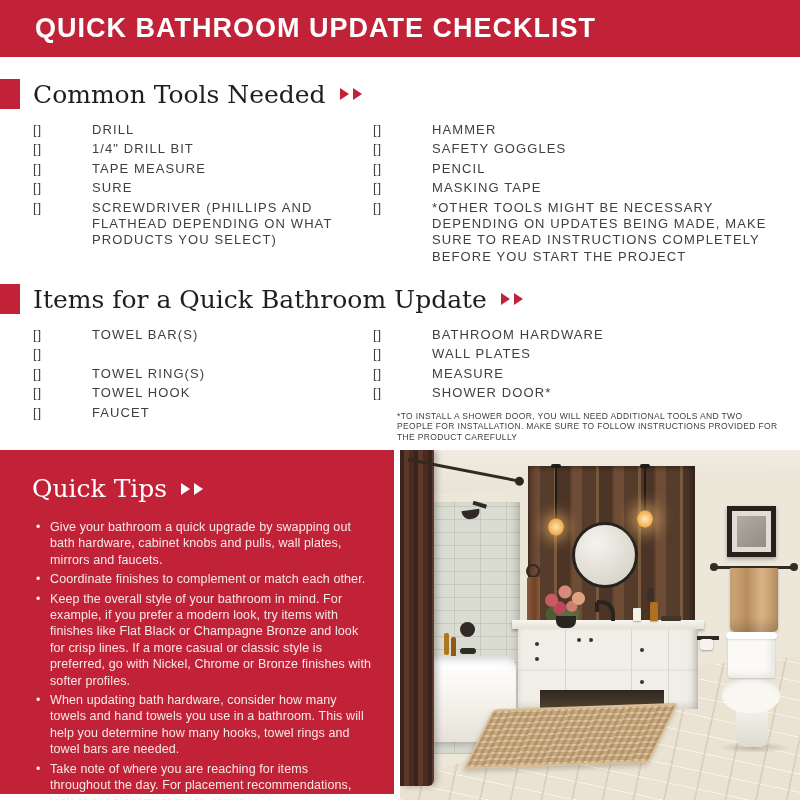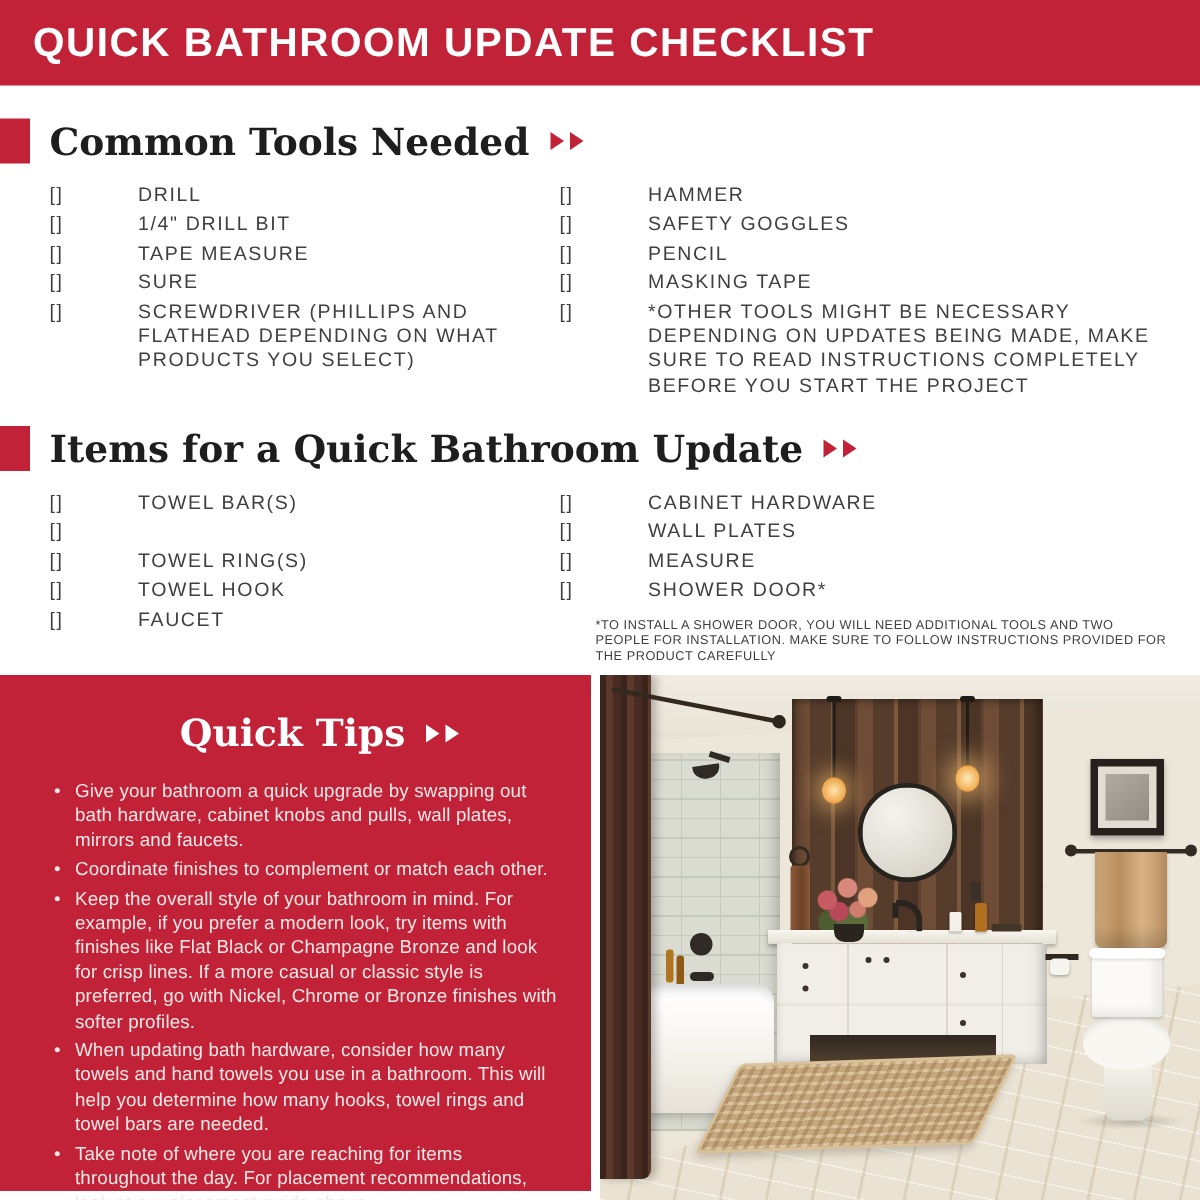--- a/index.html
+++ b/index.html
@@ -8,48 +8,48 @@
     --list:#3F3F3F;
     --tipstxt:#F6E8E6;
   }
   *{margin:0;padding:0;box-sizing:border-box;}
   html,body{width:800px;height:800px;}
   body{font-family:"Liberation Sans",sans-serif;background:#fff;}
   .page{position:relative;width:800px;height:800px;background:#fff;overflow:hidden;}
 
   
   .banner{position:absolute;left:0;top:0;width:800px;height:57px;background:var(--red);}
-  .banner h1{color:#fff;font-size:27px;font-weight:bold;letter-spacing:1px;line-height:57px;padding-left:22px;white-space:nowrap;}
+  .banner h1{color:#fff;font-size:27px;font-weight:bold;letter-spacing:1px;line-height:57px;padding-left:35px;white-space:nowrap;}
 
   
   .sec{position:absolute;left:0;width:800px;}
   .sec-tools{top:74px;}
   .sec-items{top:279px;}
   .sec-head{display:flex;align-items:center;height:40px;}
   .red-square{width:20px;height:30px;background:var(--red);margin-right:13px;flex:0 0 auto;}
-  .sec-head h2{font-family:"DejaVu Serif","Liberation Serif",serif;font-weight:bold;font-size:25px;color:var(--ink);letter-spacing:0px;}
+  .sec-head h2{font-family:"DejaVu Serif","Liberation Serif",serif;font-weight:normal;font-size:25px;color:var(--ink);letter-spacing:0px;}
   .arrows{display:inline-flex;align-items:center;margin-left:10px;}
   .arrows i{display:inline-block;width:0;height:0;border-top:6px solid transparent;border-bottom:6px solid transparent;border-left:9px solid var(--red);margin-left:4px;}
   .tips .arrows i{border-left-color:#fff;}
 
   
   .cols{display:flex;padding-left:33px;margin-top:8px;}
   .col{list-style:none;}
   .col-1{width:340px;}
   .col-2{width:420px;}
   .col li{display:flex;margin-bottom:3px;}
   .cb{width:24px;flex:0 0 auto;font-size:13px;letter-spacing:1px;color:var(--list);line-height:16.4px;}
   .t{font-size:13px;letter-spacing:1.1px;color:var(--list);line-height:16.4px;margin-left:35px;}
   .col-1 .t{max-width:250px;}
   .col-2 .t{max-width:382px;}
   .footnote{margin:9px 0 0 24px;max-width:382px;font-size:8.5px;letter-spacing:0.35px;line-height:10.5px;color:var(--list);}
 
   
   .tips{position:absolute;left:0;top:450px;width:394px;height:344px;background:var(--red);}
-  .tips .sec-head{padding:24px 0 0 32px;height:auto;justify-content:center;}
+  .tips .sec-head{padding:24px 0 0 32px;height:auto;}
   .tips h2{color:#fff;}
   .tips ul{list-style:none;margin:16px 18px 0 36px;}
   .tips li{display:flex;margin-bottom:3px;}
   .bullet{width:14px;flex:0 0 auto;color:var(--tipstxt);font-size:12.5px;line-height:16.4px;}
   .tip-t{color:var(--tipstxt);font-size:12.5px;line-height:16.4px;letter-spacing:0.1px;max-width:322px;}
 
   
   .photo{position:absolute;left:400px;top:450px;width:400px;height:350px;overflow:hidden;background:#EDE7DA;}
   .photo *{position:absolute;}
   .ph-ceiling{left:0;top:0;width:400px;height:46px;background:linear-gradient(#F1ECE2,#E8E2D6);clip-path:polygon(0 0,100% 0,100% 42%,0 100%);}
@@ -223,21 +223,21 @@
             <span class="t">TOWEL HOOK</span>
           </li>
         <li>
             <span class="cb">[]</span>
             <span class="t">FAUCET</span>
           </li>
       </ul>
       <ul class="col col-2">
         <li>
             <span class="cb">[]</span>
-            <span class="t">CABINET HARDWARE</span>
+            <span class="t">BATHROOM HARDWARE</span>
           </li>
         <li>
             <span class="cb">[]</span>
             <span class="t">WALL PLATES</span>
           </li>
         <li>
             <span class="cb">[]</span>
             <span class="t">MEASURE</span>
           </li>
         <li>

